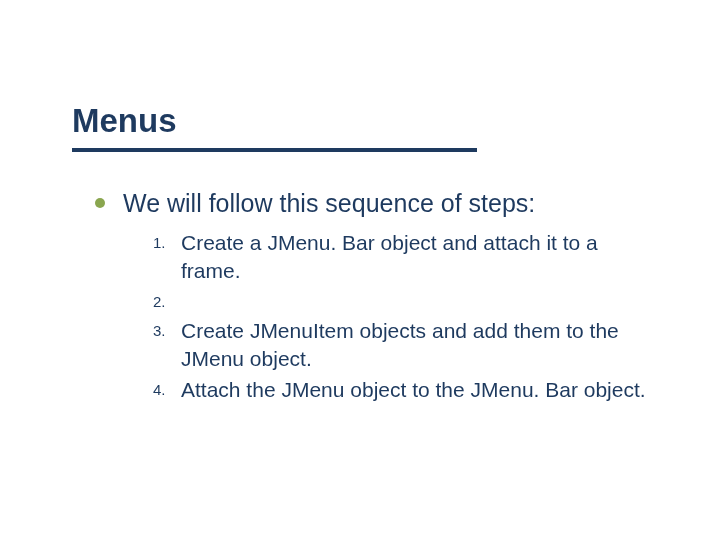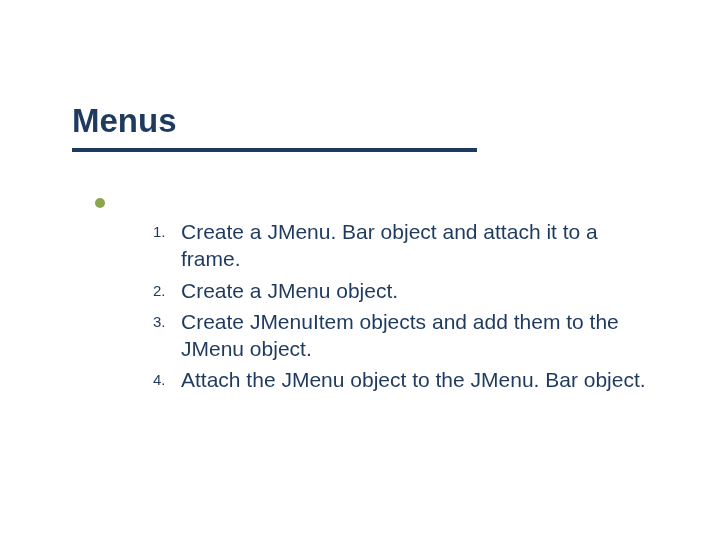--- a/index.html
+++ b/index.html
@@ -89,29 +89,29 @@
 </head>
 <body>
 
 <div class="slide">
   <div class="title">Menus</div>
   <div class="title-underline"></div>
 
   <div class="body">
     <div class="l1">
       <div class="bullet"></div>
+      <div class="l1-text">We will follow this sequence of steps:</div>
     </div>
     <div class="ol" id="steps">
         <div class="li">
           <div class="num">1.</div>
           <div class="li-text">Create a <b>JMenu. Bar</b> object and attach it to a frame.</div>
         </div>
         <div class="li">
           <div class="num">2.</div>
-          <div class="li-text">Create a <b>JMenu</b> object.</div>
         </div>
         <div class="li">
           <div class="num">3.</div>
           <div class="li-text">Create <b>JMenuItem</b> objects and add them to the <b>JMenu</b> object.</div>
         </div>
         <div class="li">
           <div class="num">4.</div>
           <div class="li-text">Attach the <b>JMenu</b> object to the <b>JMenu. Bar</b> object.</div>
         </div>
       </div>

